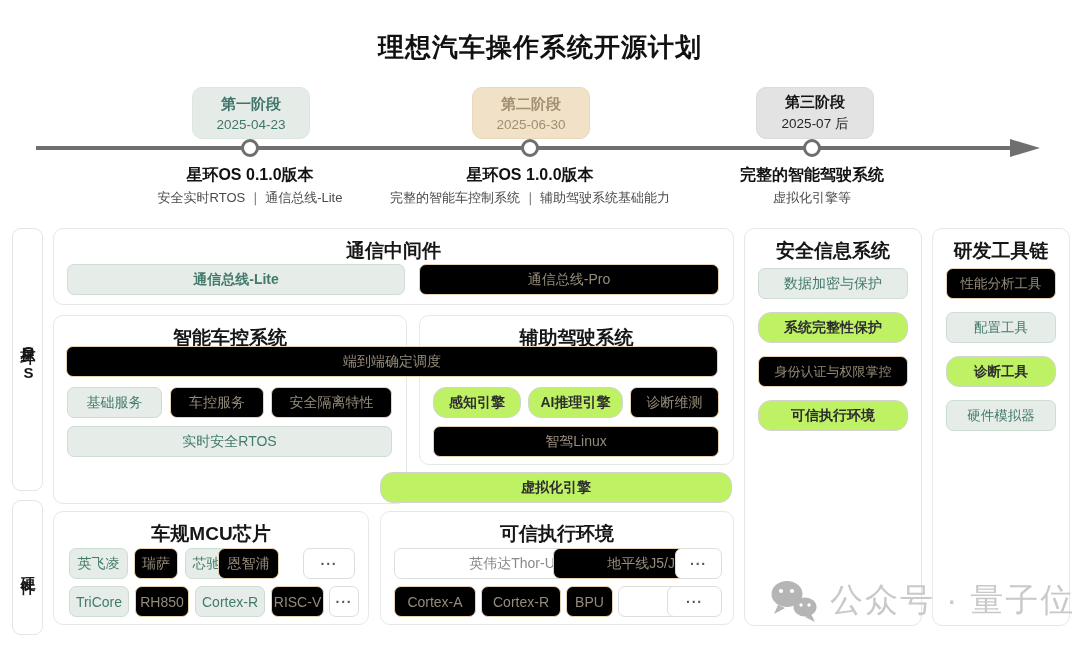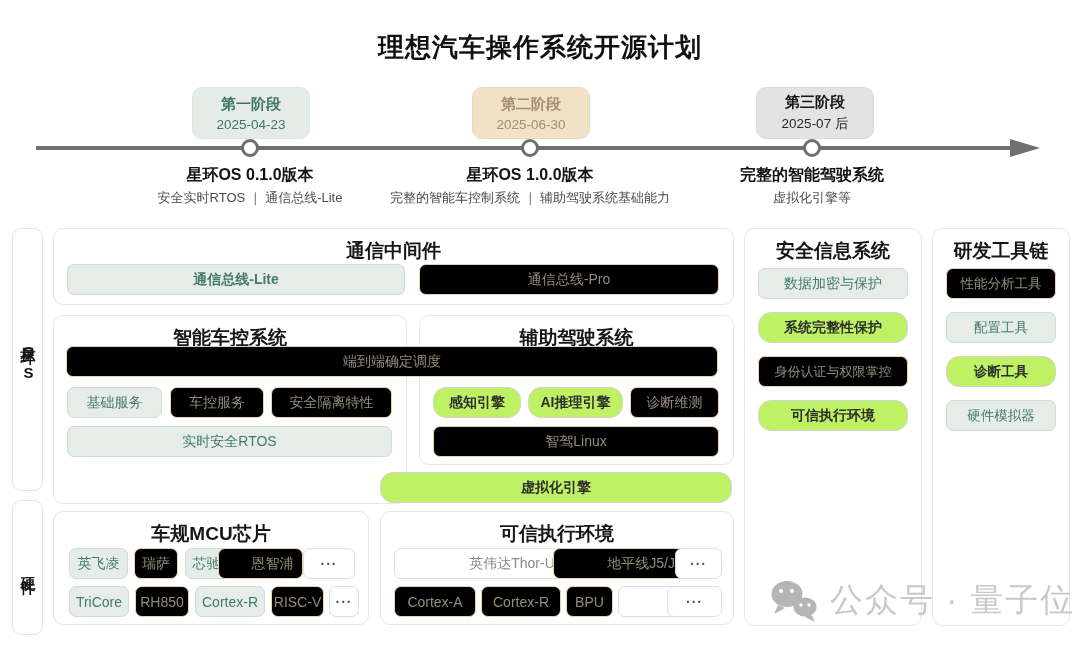--- a/index.html
+++ b/index.html
@@ -76,21 +76,21 @@
   .n-iso{left:217px;top:71px;width:119px;}
   .n-rtos{left:13px;top:110px;width:323px;}
   
   .n-perc{left:13px;top:71px;width:86px;}
   .n-ai{left:108px;top:71px;width:93px;}
   .n-diag{left:210px;top:71px;width:87px;}
   .n-dlinux{left:13px;top:110px;width:284px;}
   
   .m-r1{top:36px;} .m-r2{top:74px;}
   .m-a{left:15px;width:57px;} .m-b{left:80px;width:42px;} .m-c{left:131px;width:41px;}
-  .m-d{left:164px;width:59px;padding-left:24px;} .m-e{left:249px;width:50px;}
+  .m-d{left:164px;width:59px;} .m-e{left:249px;width:50px;}
   .m-f{left:15px;width:58px;} .m-g{left:81px;width:52px;} .m-h{left:141px;width:68px;}
   .m-i{left:217px;width:51px;} .m-j{left:275px;width:28px;}
   
   .c-a{left:13px;top:36px;width:140px;} .c-b{left:172px;top:36px;width:126px;padding-left:28px;} .c-c{left:294px;top:36px;width:45px;}
   .c-d{left:13px;top:74px;width:80px;} .c-e{left:100px;top:74px;width:78px;}
   .c-f{left:185px;top:74px;width:45px;} .c-g{left:237px;top:74px;width:42px;} .c-h{left:286px;top:74px;width:53px;}
   
   .v-1{top:39px;} .v-2{top:83px;} .v-3{top:127px;} .v-4{top:171px;}
   .sf{left:13px;width:148px;}
   .tl{left:13px;width:108px;font-size:13.5px;}

